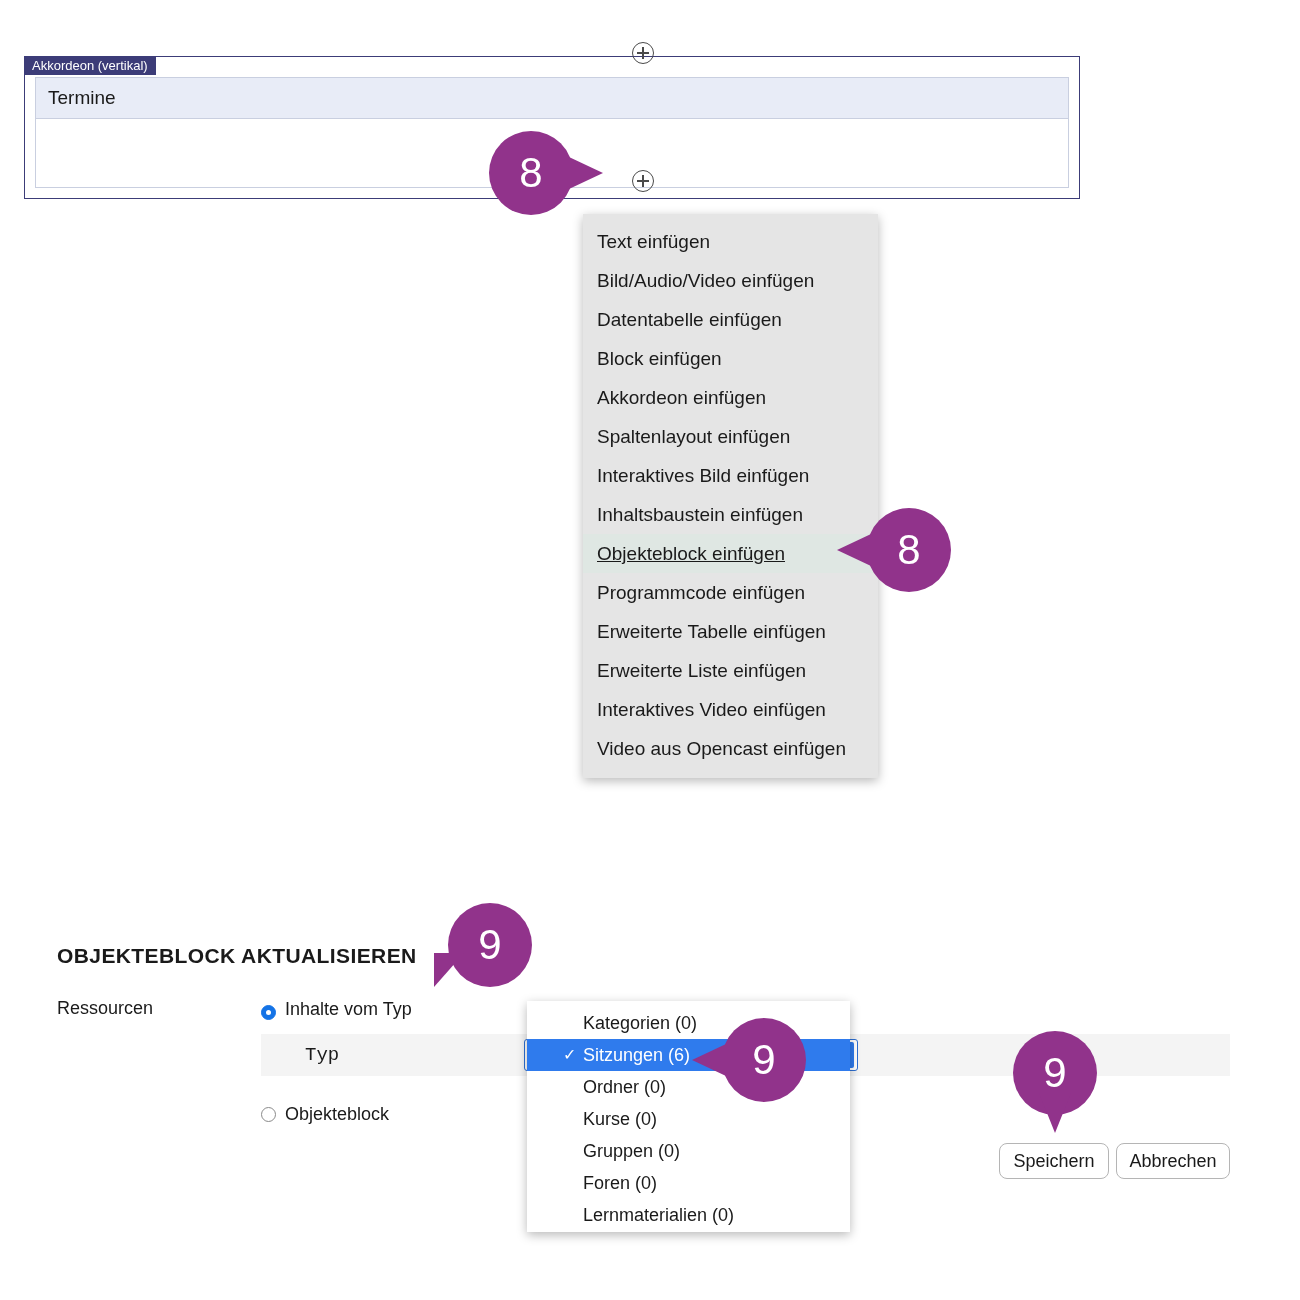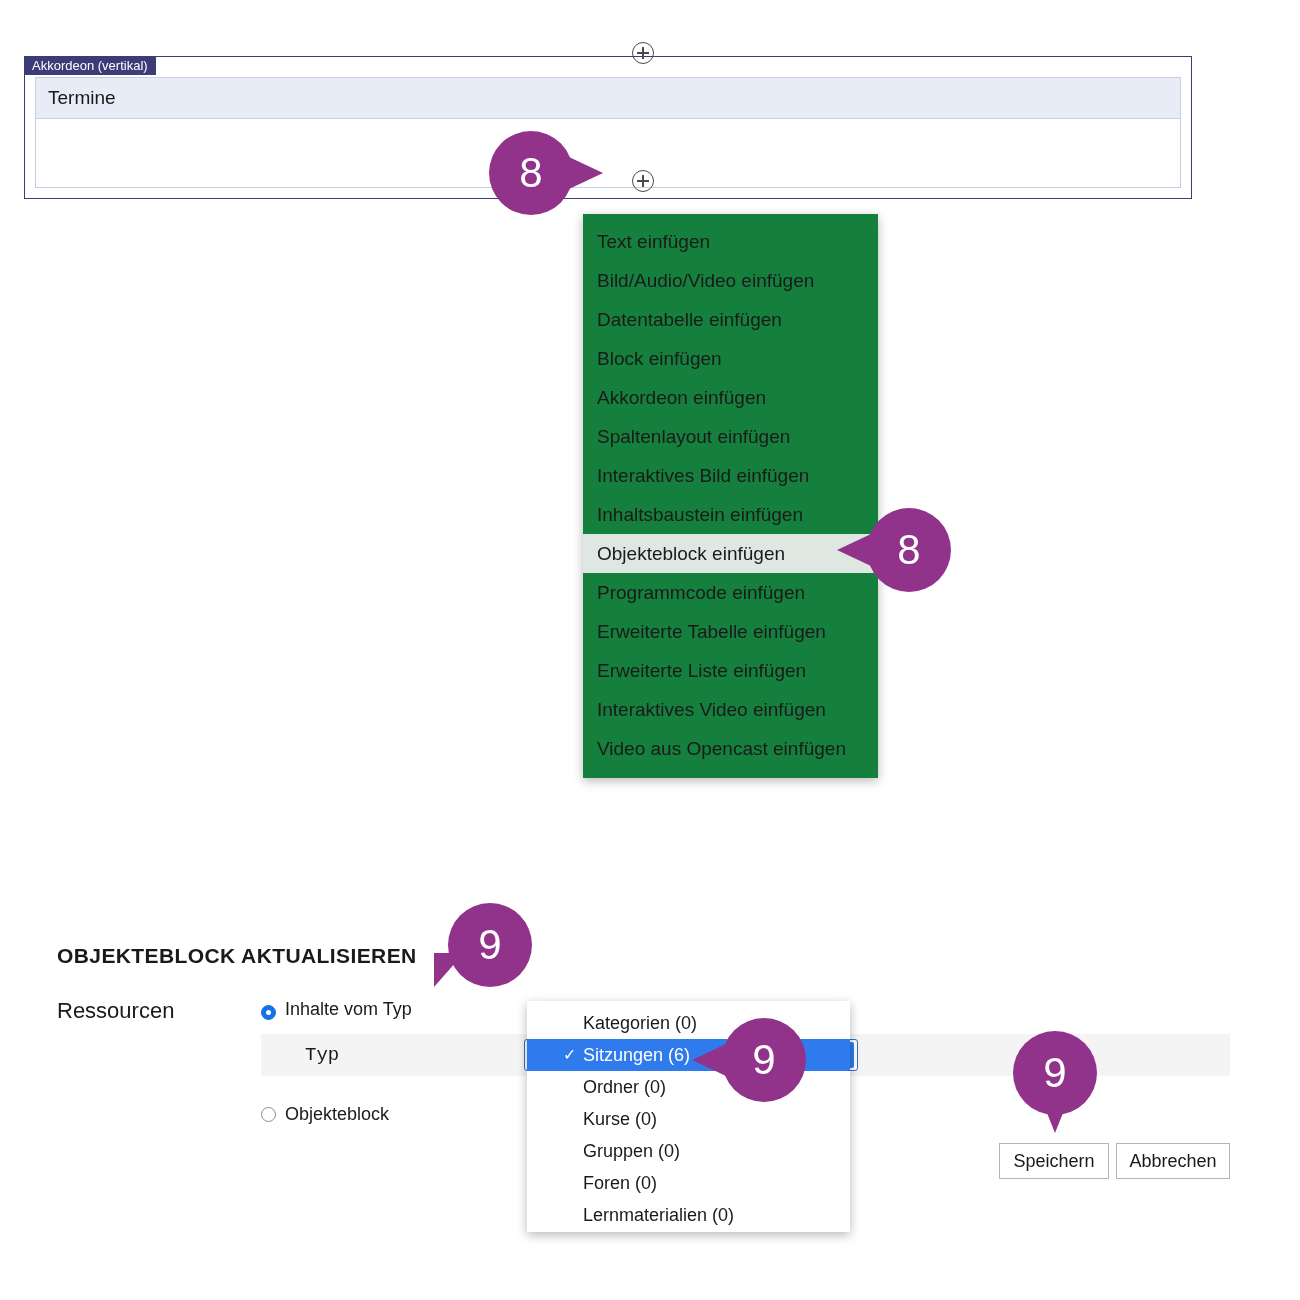--- a/index.html
+++ b/index.html
@@ -14,21 +14,21 @@
     font-family: "Liberation Sans", sans-serif;
     color: #1a1a1a;
     overflow: hidden;
   }
 
   
   .accordion-wrap {
     position: absolute;
     left: 24px;
     top: 56px;
-    width: 1168px;
+    width: 1056px;
     border: 1px solid #3c3c78;
     background: #ffffff;
     box-sizing: border-box;
   }
   .accordion-tab {
     position: absolute;
     left: 24px;
     top: 56px;
     height: 19px;
     background: #3c3c78;
@@ -88,53 +88,54 @@
   }
   #plus-top  { left: 632px; top: 42px; }
   #plus-inner{ left: 632px; top: 170px; }
 
   
   .context-menu {
     position: absolute;
     left: 583px;
     top: 214px;
     width: 295px;
-    background: #15803d;
+    background: #e5e5e5;
     box-shadow: 0 3px 10px rgba(0,0,0,0.28);
     padding: 8px 0 10px 0;
     box-sizing: border-box;
   }
   .menu-item {
     font-size: 19px;
     line-height: 39px;
     height: 39px;
     padding: 0 14px;
     color: #1a1a1a;
     white-space: nowrap;
     cursor: default;
   }
   .menu-item.highlighted {
     background: #dfe7e3;
+    text-decoration: underline;
   }
 
   
   .section-title {
     position: absolute;
     left: 57px;
     top: 944px;
     font-size: 21px;
     font-weight: bold;
     letter-spacing: 0.4px;
     color: #1a1a1a;
   }
   .field-label {
     position: absolute;
     left: 57px;
     top: 998px;
-    font-size: 22px;
+    font-size: 18px;
     color: #1a1a1a;
   }
   .radio-row {
     position: absolute;
     font-size: 18px;
     color: #1a1a1a;
     display: flex;
     align-items: center;
     gap: 9px;
   }
@@ -239,21 +240,21 @@
     left: 36px;
     top: 0;
     font-size: 16px;
   }
 
   
   .btn {
     position: absolute;
     height: 36px;
     border: 1px solid #b5b5b5;
-    border-radius: 0;
+    border-radius: 8px;
     background: #ffffff;
     font-size: 18px;
     color: #1a1a1a;
     display: flex;
     align-items: center;
     justify-content: center;
     box-sizing: border-box;
   }
   #btn-save   { left: 999px; top: 1143px; width: 110px; }
   #btn-cancel { left: 1116px; top: 1143px; width: 114px; }

